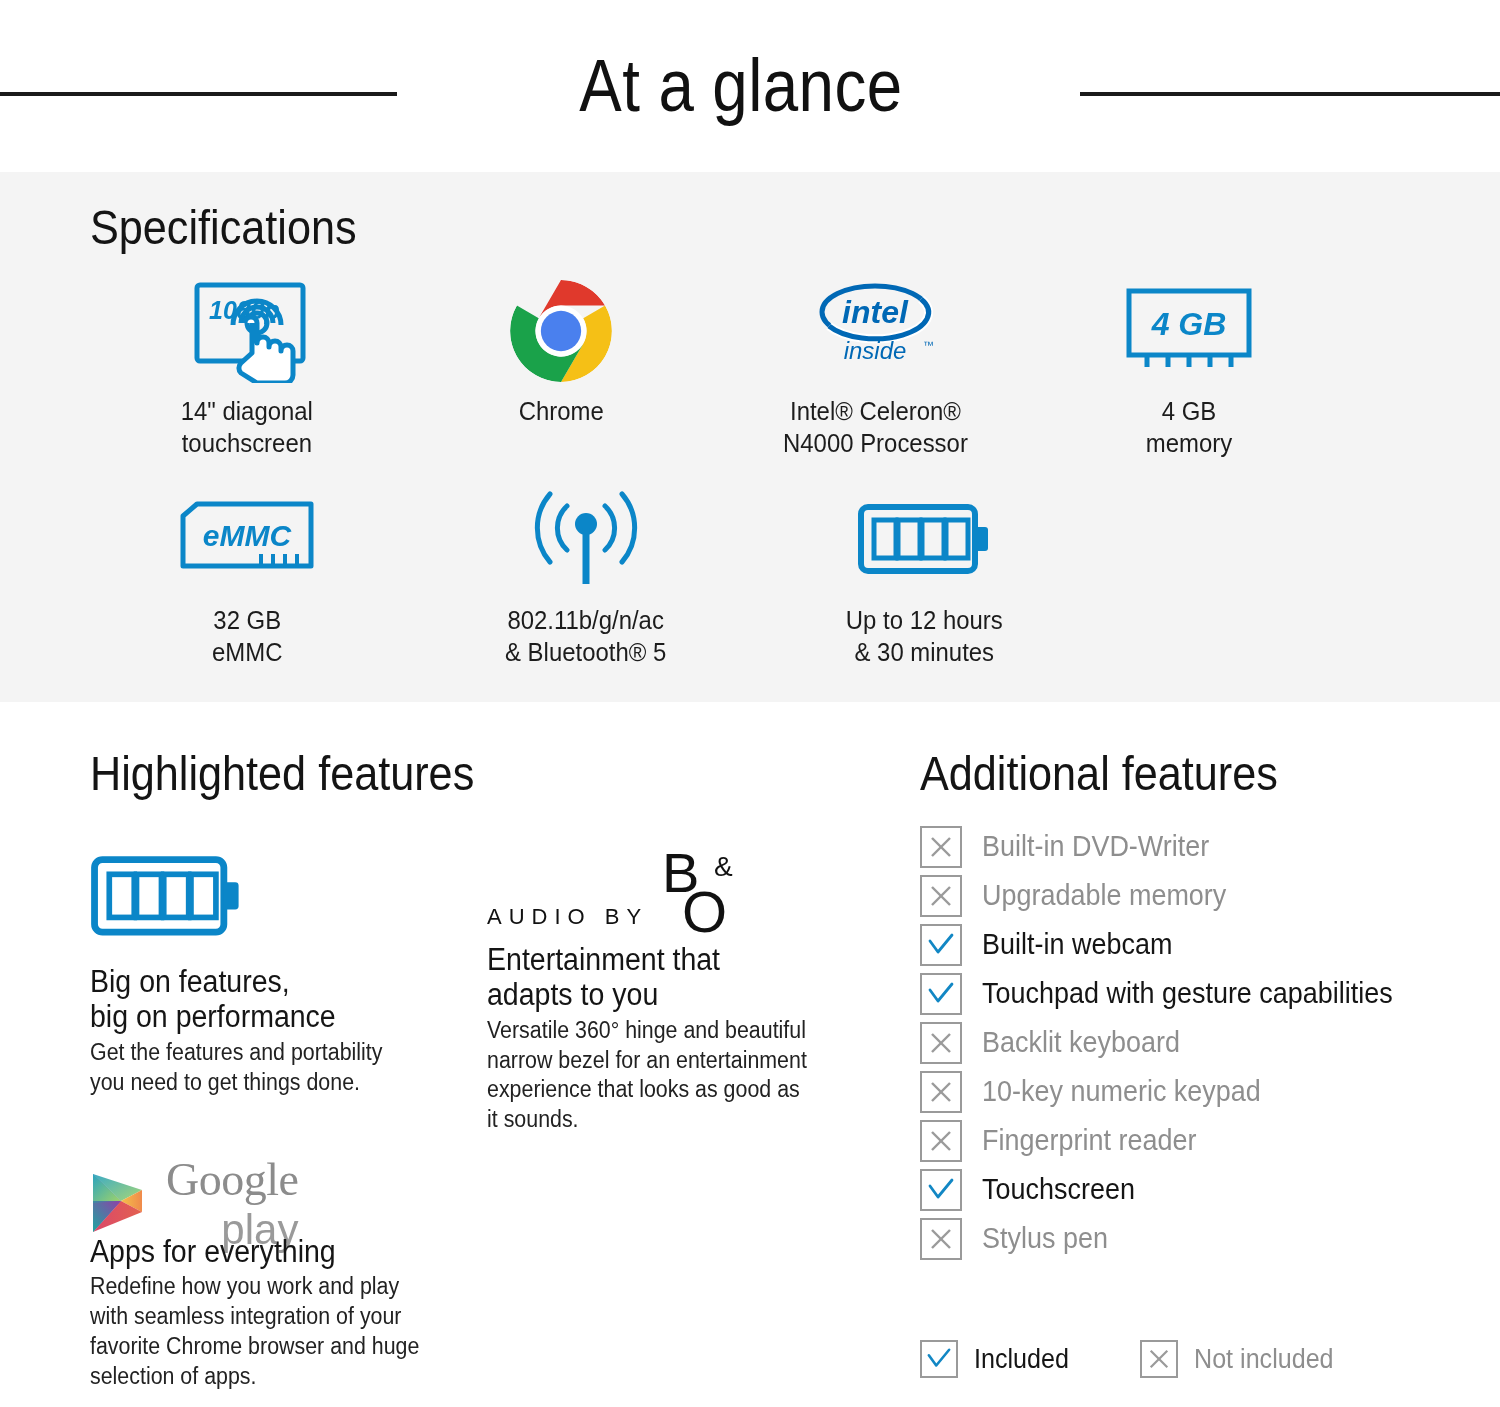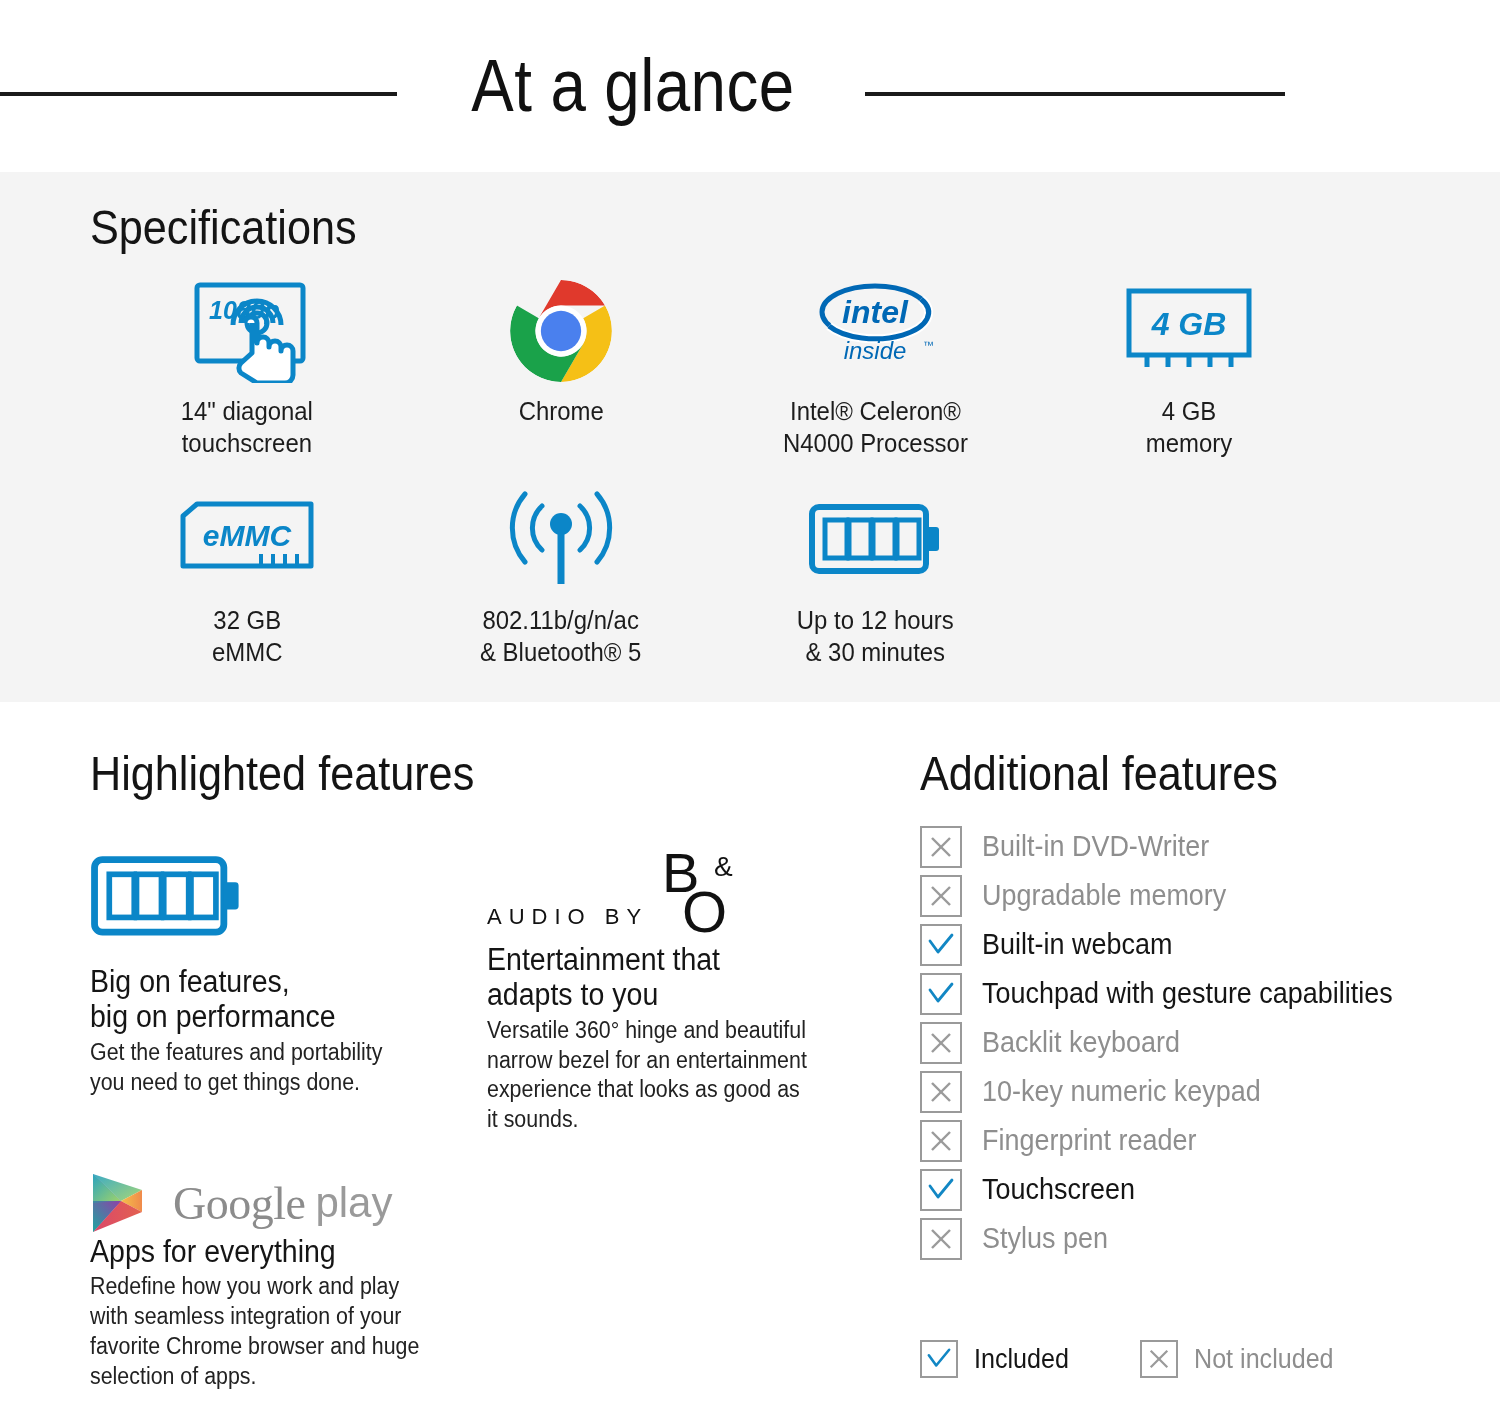--- a/index.html
+++ b/index.html
@@ -7,21 +7,21 @@
     width: 1500px; height: 1407px;
     background: #ffffff;
     font-family: "DejaVu Sans", sans-serif;
     overflow: hidden;
   }
   .page { position: relative; width: 1500px; height: 1407px; background:#fff; }
 
   
   .header {
     position:absolute; left:0; top:0; width:1500px; height:172px;
-    display:flex; align-items:center; justify-content:flex-start;
+    display:flex; align-items:center; justify-content:space-between;
   }
   .rule { height:4px; background:#1a1a1a; }
   .rule-left  { width:397px; margin-right:48px; margin-top:16px; }
   .rule-right { width:420px; margin-left:44px;  margin-top:16px; }
   .glance-title {
     font-family:"Liberation Sans", sans-serif;
     font-size:74px; font-weight:300; color:#111;
     letter-spacing:0.5px; line-height:1; white-space:nowrap;
     transform: scaleX(0.86); transform-origin:center;
   }
@@ -35,21 +35,21 @@
     font-family:"Liberation Sans", sans-serif;
     font-weight:300; color:#141414; font-size:48px; line-height:1;
     transform: scaleX(0.90); transform-origin:left center;
   }
   .spec-title { position:absolute; left:90px; top:32px; }
 
   .spec-grid {
     position:absolute; left:90px; top:104px; width:1330px;
   }
   .spec-row { display:flex; }
-  .spec-row.row2 { margin-top:26px; }
+  .spec-row.row2 { margin-top:26px;justify-content:space-between; }
   .spec-cell {
     width:314px; display:flex; flex-direction:column; align-items:center;
   }
   .spec-icon {
     height:110px; display:flex; align-items:center; justify-content:center;font-style:italic;
   }
   .spec-label {
     margin-top:10px; text-align:center;
     font-family:"Liberation Sans", sans-serif;
     font-size:26px; font-weight:300; color:#1c1c1c; line-height:1.22;
@@ -86,21 +86,21 @@
   .bo-logo { display:flex; align-items:flex-end; height:92px; }
   .audioby {
     font-family:"Liberation Sans", sans-serif;
     font-size:22px; letter-spacing:7px; color:#111; font-weight:400;
     padding-bottom:12px;
   }
   .bo-mark { margin-left:14px; }
 
   .gplay-logo { display:flex; align-items:center; height:62px; }
   .gplay-word {
-    margin-left:27px; display:flex; align-items:center;
+    margin-left:20px; display:flex; align-items:flex-end;flex-direction:column;
   }
   .gplay-google {
     font-family:"Liberation Serif", serif; font-size:46px; color:#8c8c8c;
     letter-spacing:-0.5px;
   }
   .gplay-play {
     font-family:"Liberation Sans", sans-serif; font-size:42px; color:#9a9a9a;
     font-weight:300; margin-left:10px;
   }
 

